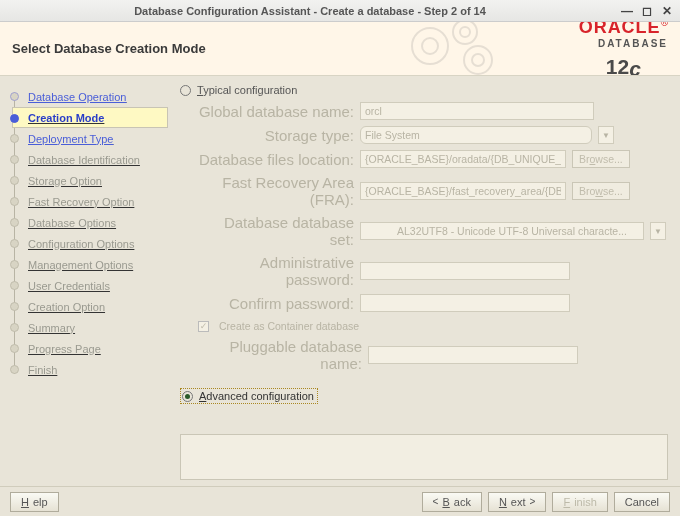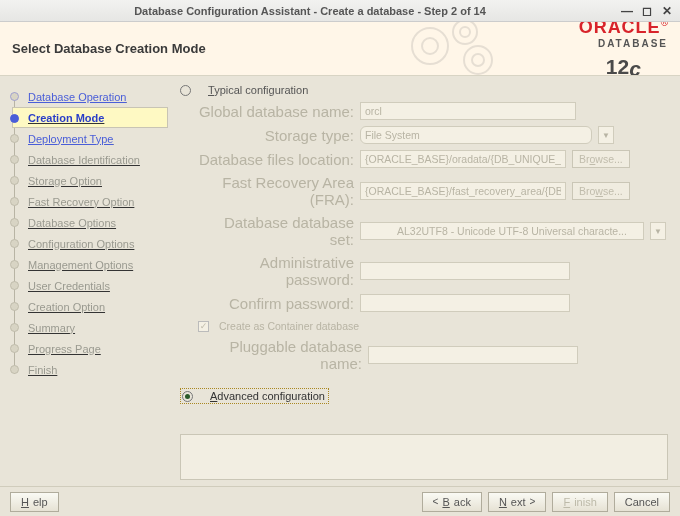--- a/index.html
+++ b/index.html
@@ -136,21 +136,21 @@
   .step.link { color: #4a5ed8; text-decoration: underline; cursor: pointer; }
   .main {
     flex: 1;
     padding: 8px 12px 6px 8px;
     display: flex;
     flex-direction: column;
   }
   .radio-row {
     display: flex;
     align-items: center;
-    gap: 17px;
+    gap: 6px;
     margin-bottom: 6px;
   }
   .radio-ind {
     width: 11px; height: 11px;
     border: 1px solid #777;
     border-radius: 50%;
     display: inline-flex;
     align-items: center; justify-content: center;
   }
   .radio-ind.sel::after {
@@ -181,21 +181,21 @@
   }
   .finput {
     height: 18px;
     border: 1px solid #d0ccbc;
     background: #f4f0e4;
     color: #b8b4a4;
     font-size: 10.5px;
     padding: 0 4px;
     font-family: inherit;
   }
-  .finput.w1 { width: 216px; }
+  .finput.w1 { width: 234px; }
   .finput.w2 { width: 210px; }
   .finput.w3 { width: 206px; }
   .fbtn {
     height: 18px;
     border: 1px solid #cac6b6;
     background: #f0ece0;
     color: #c0bcac;
     font-size: 10.5px;
     padding: 0 6px;
     font-family: inherit;

